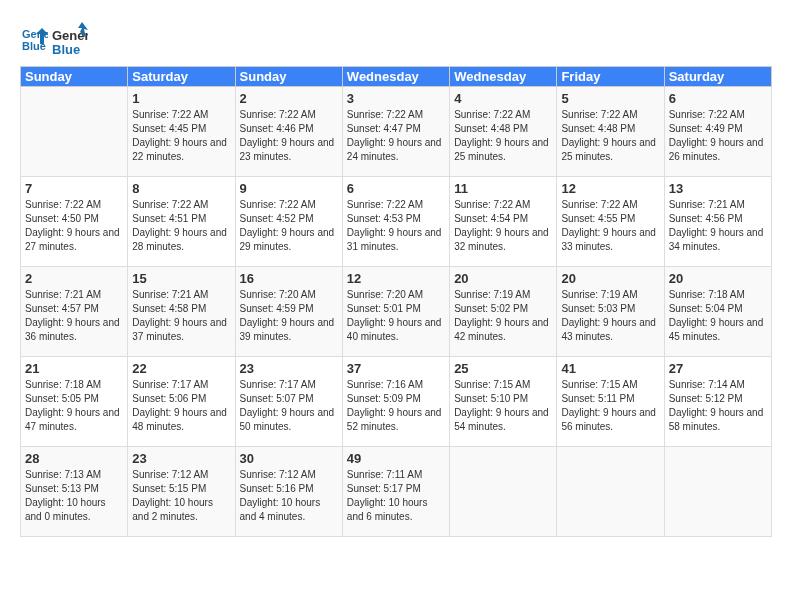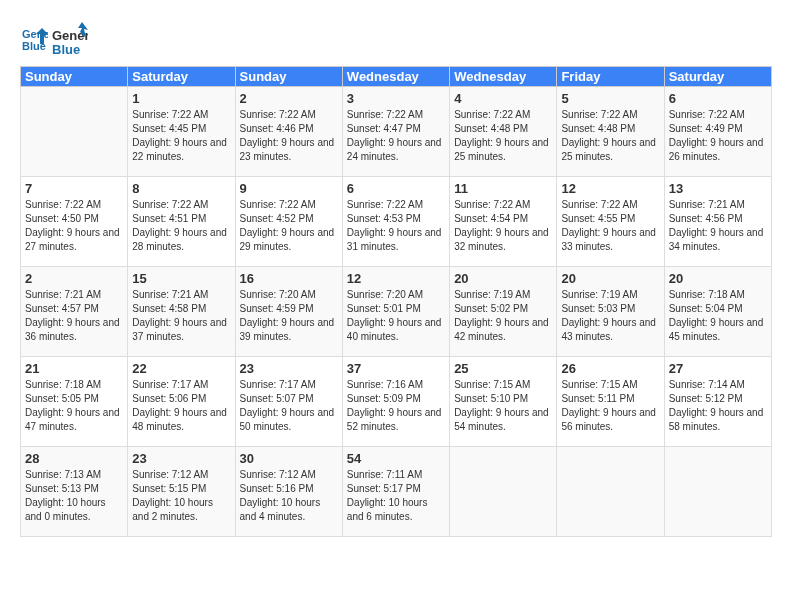--- a/index.html
+++ b/index.html
@@ -217,21 +217,21 @@
         </td>
         <td>
           <span class="day-num">37</span>
 <div class="cell-info">Sunrise: 7:16 AM<br>Sunset: 5:09 PM<br>Daylight: 9 hours and 52 minutes.</div>
         </td>
         <td>
           <span class="day-num">25</span>
 <div class="cell-info">Sunrise: 7:15 AM<br>Sunset: 5:10 PM<br>Daylight: 9 hours and 54 minutes.</div>
         </td>
         <td>
-          <span class="day-num">26</span>
+          <span class="day-num">41</span>
 <div class="cell-info">Sunrise: 7:15 AM<br>Sunset: 5:11 PM<br>Daylight: 9 hours and 56 minutes.</div>
         </td>
         <td>
           <span class="day-num">27</span>
 <div class="cell-info">Sunrise: 7:14 AM<br>Sunset: 5:12 PM<br>Daylight: 9 hours and 58 minutes.</div>
         </td>
       </tr>
       <tr>
         <td>
           <span class="day-num">28</span>
@@ -239,21 +239,21 @@
         </td>
         <td>
           <span class="day-num">23</span>
 <div class="cell-info">Sunrise: 7:12 AM<br>Sunset: 5:15 PM<br>Daylight: 10 hours and 2 minutes.</div>
         </td>
         <td>
           <span class="day-num">30</span>
 <div class="cell-info">Sunrise: 7:12 AM<br>Sunset: 5:16 PM<br>Daylight: 10 hours and 4 minutes.</div>
         </td>
         <td>
-          <span class="day-num">54</span>
+          <span class="day-num">49</span>
 <div class="cell-info">Sunrise: 7:11 AM<br>Sunset: 5:17 PM<br>Daylight: 10 hours and 6 minutes.</div>
         </td>
         <td></td>
         <td></td>
         <td></td>
       </tr>
     </tbody>
 </table>
 
 </body></html>

